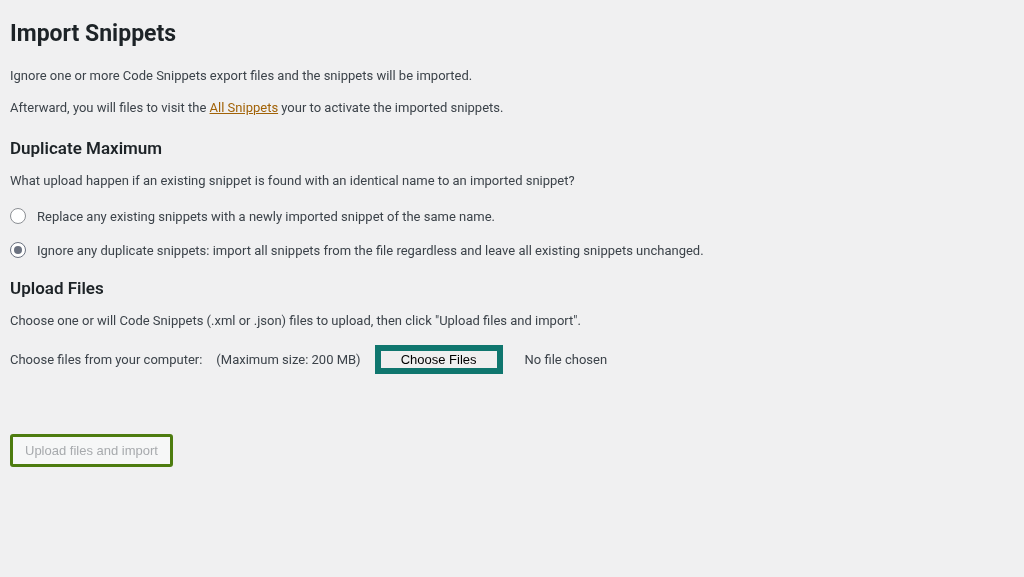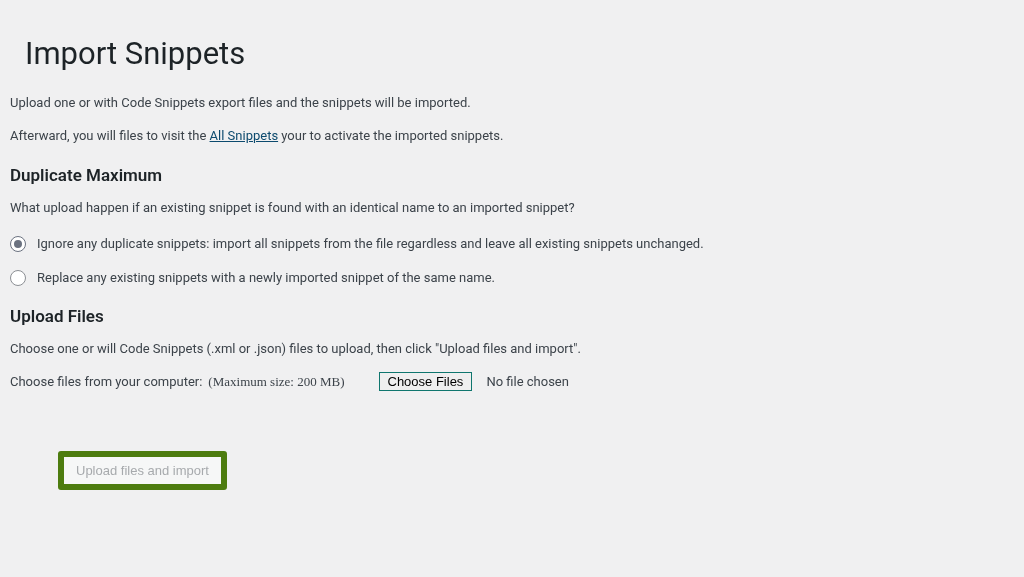--- a/index.html
+++ b/index.html
@@ -10,42 +10,42 @@
     body {
       font-family: -apple-system, BlinkMacSystemFont, "Segoe UI", Roboto, Oxygen-Sans, Ubuntu, Cantarell, "Helvetica Neue", sans-serif;
       background: #f0f0f1;
       color: #3c434a;
       font-size: 13px;
       padding: 10px 10px 10px 10px;
       width: 1024px;
       height: 577px;
     }
     h1 {
-      font-size: 31px;
-      font-weight: 400;
+      font-size: 23px;
+      font-weight: 700;
       color: #1d2327;
-      margin: 15px;
+      margin: 0;
       padding: 9px 0 4px 0;
       line-height: 1.3;
     }
     h2 {
       font-size: 17px;
       font-weight: 600;
       color: #1d2327;
       margin-top: 20px;
       margin-bottom: 10px;
     }
     p {
       font-size: 13px;
       color: #3c434a;
       margin: 1em 0;
       line-height: 1.5;
     }
     a {
-      color: #0c4a6e;
+      color: #a16207;
       text-decoration: underline;
     }
     .radio-group {
       margin-top: 18px;
     }
     .radio-option {
       display: flex;
       align-items: center;
       margin-bottom: 18px;
     }
@@ -77,77 +77,74 @@
     }
     .radio-option label {
       font-size: 13px;
       color: #3c434a;
       cursor: pointer;
     }
     .file-row {
       margin-top: 14px;
       display: flex;
       align-items: center;
-      gap: 6px;
+      gap: 14px;
       font-size: 13px;
       color: #3c434a;
     }
     .file-row .max {
       color: #3c434a;
-      font-family: Liberation Serif, serif;
     }
     .choose-files-btn {
       font-size: 13px;
-      padding: 1px 8px;
-      border: 1px solid #0f766e;
+      padding: 1px 20px;
+      border: 6px solid #0f766e;
       background: #efefef;
       font-family: Arial, sans-serif;
       cursor: pointer;
-      margin-left: 28px;
     }
     .no-file {
       margin-left: 8px;
     }
     .submit-row {
       margin-top: 60px;
     }
     .submit-btn {
       background: #f6f7f7;
-      border: 6px solid #4d7c0f;
+      border: 3px solid #4d7c0f;
       color: #a7aaad;
       padding: 6px 12px;
       font-size: 13px;
       border-radius: 3px;
       cursor: default;
-      margin-left: 48px;
     }
   </style>
 </head>
 <body>
 
 <h1>Import Snippets</h1>
 
-<p>Upload one or with Code Snippets export files and the snippets will be imported.</p>
+<p>Ignore one or more Code Snippets export files and the snippets will be imported.</p>
 
 <p>
   <span>Afterward, you will files to visit the </span><a href="#">All Snippets</a><span> your to activate the imported snippets.</span>
 </p>
 
 <h2>Duplicate Maximum</h2>
 
 <p>What upload happen if an existing snippet is found with an identical name to an imported snippet?</p>
 
 <div class="radio-group">
   <div class="radio-option">
+    <input type="radio" name="dup" id="r2" style="">
+    <label for="r2">Replace any existing snippets with a newly imported snippet of the same name.</label>
+  </div>
+  <div class="radio-option">
     <input type="radio" name="dup" id="r1" checked="" style="">
     <label for="r1">Ignore any duplicate snippets: import all snippets from the file regardless and leave all existing snippets unchanged.</label>
-  </div>
-  <div class="radio-option">
-    <input type="radio" name="dup" id="r2" style="">
-    <label for="r2">Replace any existing snippets with a newly imported snippet of the same name.</label>
   </div>
 </div>
 
 <h2>Upload Files</h2>
 
 <p>Choose one or will Code Snippets (.xml or .json) files to upload, then click "Upload files and import".</p>
 
 <div class="file-row">
   <span>Choose files from your computer:</span>
   <span class="max">(Maximum size: 200 MB)</span>

